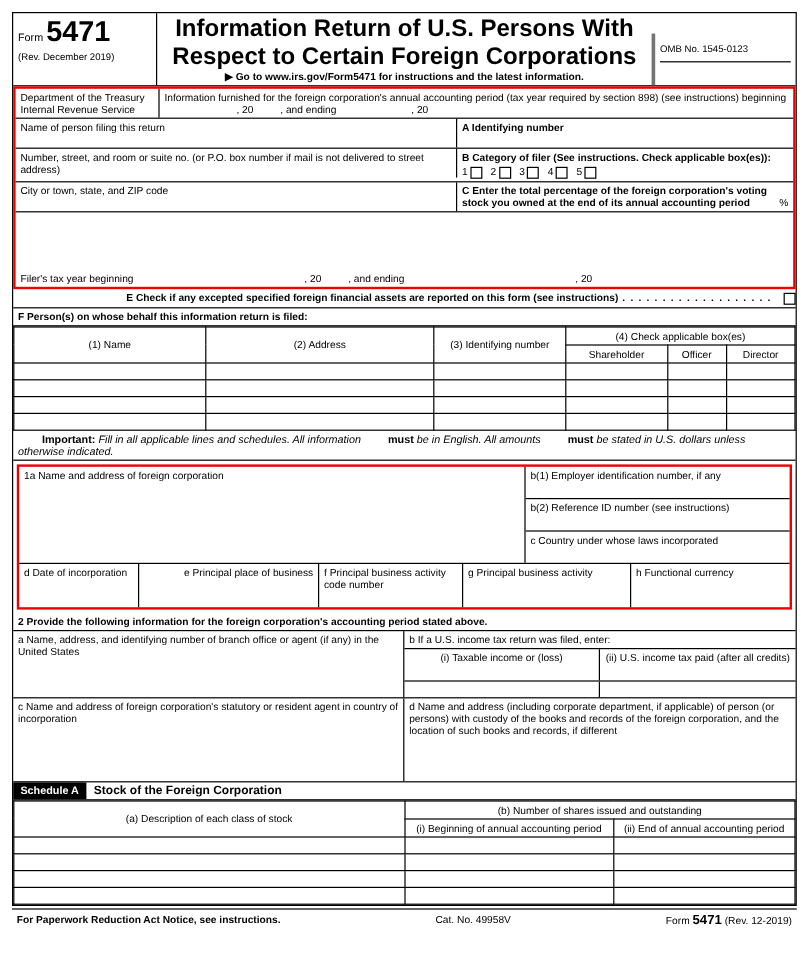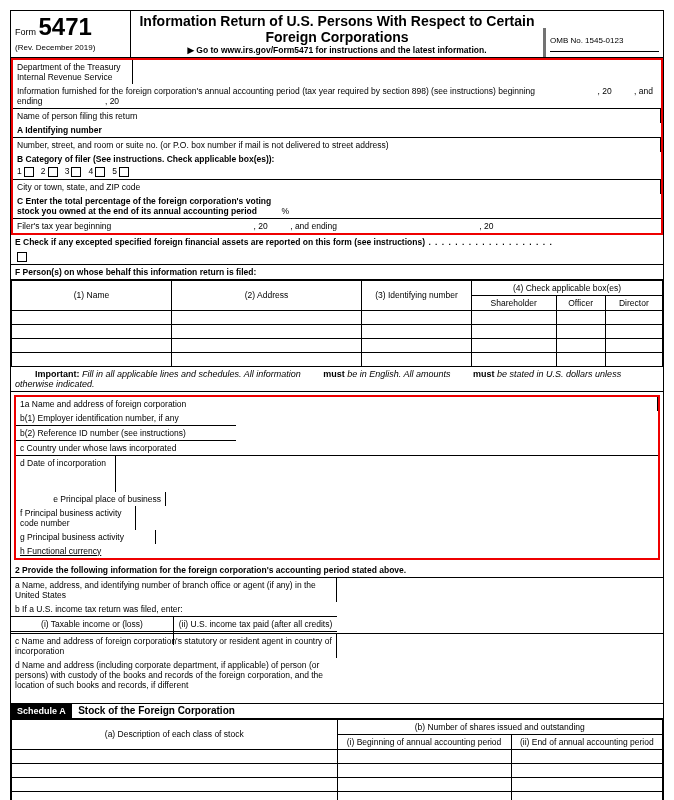--- a/index.html
+++ b/index.html
@@ -4,23 +4,23 @@
 <style>
   * { box-sizing: border-box; }
   body { margin: 0; padding: 10px; font-family: Arial, Helvetica, sans-serif; font-size: 9px; background: #fff; width: 674px; }
   .form-wrap { width: 654px; border: 1px solid #000; }
   .hdr { display: flex; border-bottom: 1px solid #000; }
   .hdr-l { width: 120px; border-right: 1px solid #000; padding: 2px 4px; }
   .hdr-c { flex: 1; text-align: center; padding: 2px 4px; }
   .hdr-r { width: 120px; border-left: 3px solid #737373; padding: 2px 4px; font-size: 8px; margin-top: 17px; }
   .fno { font-size: 24px; font-weight: bold; display: inline; }
   .flab { font-size: 9px; display: inline; }
-  .title { font-size: 14px; font-weight: bold; }
+  .title { font-size: 20px; font-weight: bold; }
   .sub { font-size: 8.5px; font-weight: bold; }
-  .row { display: flex; border-bottom: 1px solid #000; flex-direction: column; }
+  .row { display: flex; border-bottom: 1px solid #000; }
   .cell { padding: 2px 4px; font-size: 8.5px; }
   .br { border-right: 1px solid #000; }
   .redbox { border: 2px solid #e00; }
   .cbox { display: inline-block; width: 10px; height: 10px; border: 1px solid #000; vertical-align: middle; margin-left: 2px; }
   .tbl { width: 100%; border-collapse: collapse; }
   .tbl th, .tbl td { border: 1px solid #000; font-size: 8.5px; font-weight: normal; padding: 2px; }
   .tbl th { text-align: center; }
   .tbl td { height: 14px; }
   .important { padding: 2px 4px; font-size: 9px; font-style: italic; border-bottom: 1px solid #000; }
   .important b { font-style: normal; padding-left: 20px; }
@@ -81,31 +81,31 @@
       </div>
     </div>
     <div class="row">
       <div class="cell br" style="flex:1;height:24px;">City or town, state, and ZIP code</div>
       <div class="cell" style="width:280px;">
         <b style="display:inline;">C Enter the total percentage of the foreign corporation's voting stock you owned at the end of its annual accounting period</b>
         <span style="float:right;">%</span>
       </div>
     </div>
     <div class="row" style="border-bottom:none;">
-      <div class="cell" style="flex:1;">
+      <div class="cell" style="flex:1;margin-top:48px;">
         <span>Filer's tax year beginning</span>
         <span style="margin-left:140px;">, 20</span>
         <span style="margin-left:20px;">, and ending</span>
         <span style="margin-left:140px;">, 20</span>
       </div>
     </div>
   </div>
 
   <div class="row">
-      <div class="cell" style="flex:1;overflow:hidden;white-space:nowrap;"><b class="dots2">E  Check if any excepted specified foreign financial assets are reported on this form (see instructions)</b></div>
+      <div class="cell" style="flex:1;overflow:hidden;white-space:nowrap;text-align:right;"><b class="dots2">E  Check if any excepted specified foreign financial assets are reported on this form (see instructions)</b></div>
       <div class="cell" style="width:16px;"><span class="cbox"></span></div>
     </div>
   <div class="row">
       <div class="cell" style="flex:1;"><b>F  Person(s) on whose behalf this information return is filed:</b></div>
     </div>
 
   <table class="tbl">
     <tbody>
         <tr>
       <th rowspan="2" style="width:160px;">(1) Name</th>
@@ -164,21 +164,21 @@
         <div class="cell" style="flex:1;border-bottom:1px solid #000;">b(1) Employer identification number, if any</div>
         <div class="cell" style="flex:1;border-bottom:1px solid #000;">b(2) Reference ID number (see instructions)</div>
         <div class="cell" style="flex:1;">c   Country under whose laws incorporated</div>
       </div>
     </div>
     <div class="row" style="border-bottom:none;">
       <div class="cell br" style="width:100px;height:36px;">d Date of incorporation</div>
       <div class="cell br" style="width:150px;text-align:right;">e Principal place of business</div>
       <div class="cell br" style="width:120px;">f Principal business activity code number</div>
       <div class="cell br" style="width:140px;">g Principal business activity</div>
-      <div class="cell" style="flex:1;text-decoration:underline;">h Functional currency</div>
+      <div class="cell" style="flex:1;">h Functional currency</div>
     </div>
   </div>
 
   <div class="row">
       <div class="cell" style="flex:1;"><b>2   Provide the following information for the foreign corporation's accounting period stated above.</b></div>
     </div>
   <div class="row" style="height:56px;">
     <div class="cell br" style="width:50%;">a Name, address, and identifying number of branch office or agent (if any) in the United States</div>
     <div style="width:50%;display:flex;flex-direction:column;">
       <div class="cell" style="border-bottom:1px solid #000;">b If a U.S. income tax return was filed, enter:</div>

